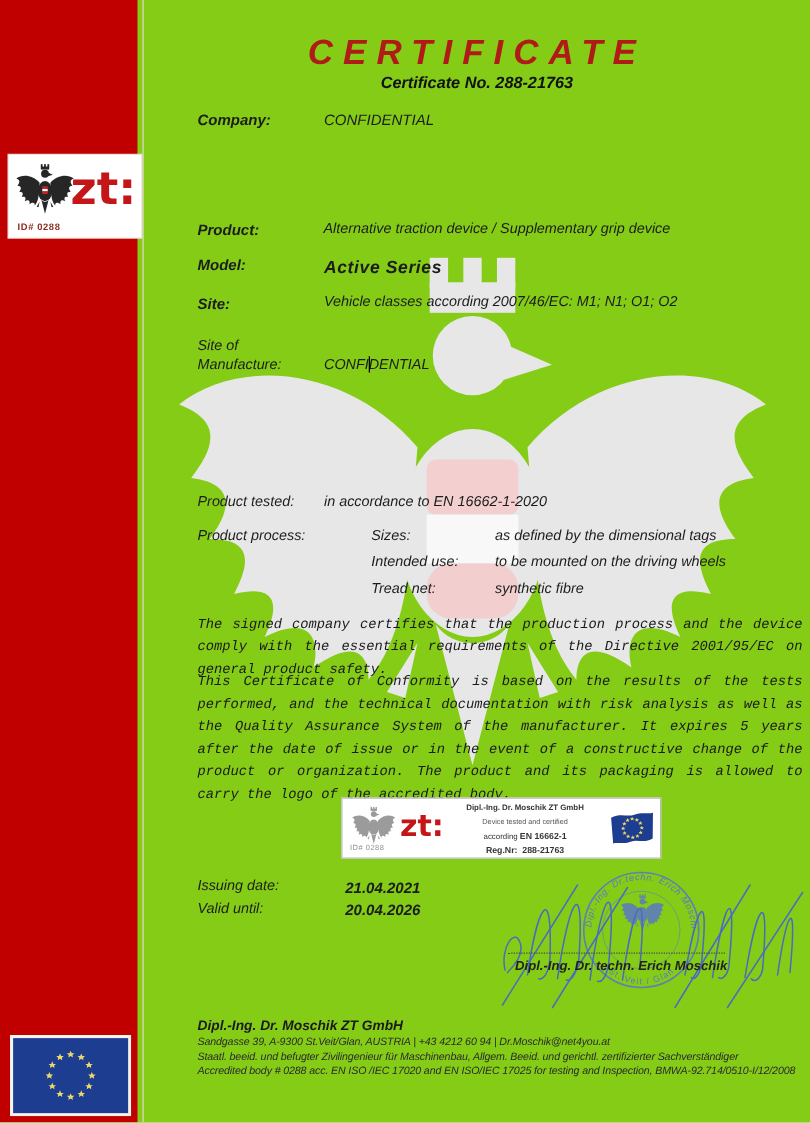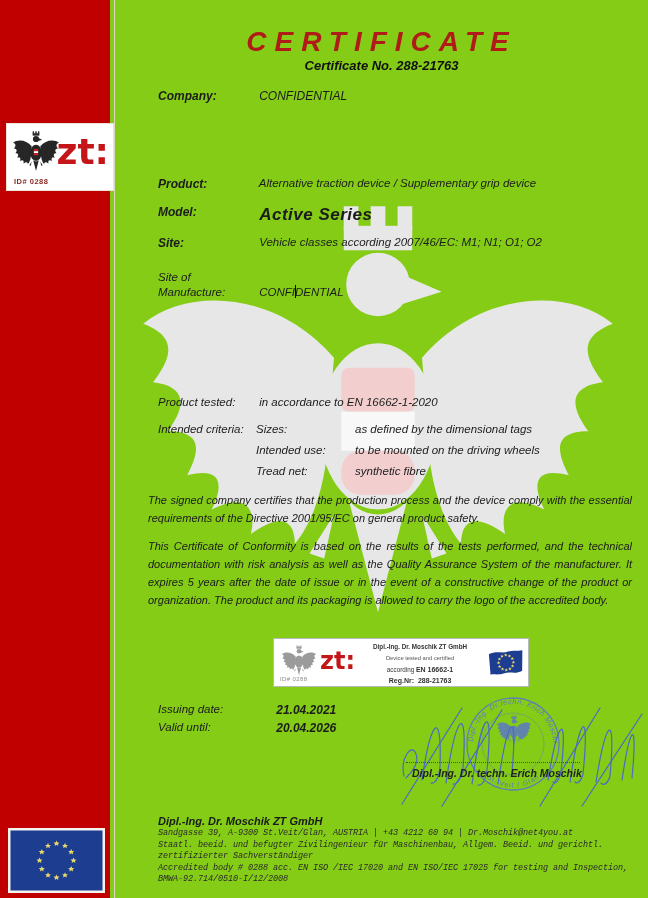--- a/index.html
+++ b/index.html
@@ -19,29 +19,29 @@
 
   .title{left:115px;right:0;top:26px;text-align:center;font-weight:bold;font-style:italic;
          font-size:28px;letter-spacing:8px;color:#b01b18;}
   .certno{left:115px;right:0;top:44px;text-align:center;font-weight:bold;font-style:italic;
           font-size:13px;color:#111;margin-top:14px;}
 
   .row{left:158px;width:486px;font-size:11.5px;}
   .row .label{display:inline-block;width:98px;vertical-align:top;}
   .lbl-bold{font-weight:bold;font-size:12px;}
   .val{color:#1c1c1c;}
-  .val-bold{font-weight:bold;font-size:17px;letter-spacing:.5px;}
+  .val-bold{font-weight:bold;font-size:14px;letter-spacing:.5px;}
 
   .site-wrap{line-height:15px;}
   .site-value{position:relative;display:inline-block;}
   .caret{position:absolute;left:36px;top:0;width:1px;height:13px;background:#000;}
 
-  .crit-name{display:inline-block;width:99px;}
-
-  .para{left:148px;width:484px;text-align:justify;font-size:11px;line-height:18px;color:#1a1a1a;}
+  .crit-name{display:inline-block;width:99px;margin-left:41px;}
+
+  .para{left:158px;width:484px;text-align:justify;font-size:11px;line-height:18px;color:#1a1a1a;font-family:Liberation Mono, monospace;}
 
   
   .logo-box{position:absolute;left:7px;top:124px;width:106px;height:66px;background:#fff;z-index:3;
             box-shadow:0 0 0 1px #e9e2d8;}
   .logo-eagle{position:absolute;left:5px;top:4px;color:#262626;}
   .logo-id{position:absolute;left:7px;top:53px;font-size:7.5px;font-weight:bold;color:#8a2a22;letter-spacing:.5px;}
   .logo-zt{position:absolute;right:4px;top:10px;font-size:36px;font-weight:bold;color:#c41618;
            font-family:"DejaVu Sans",sans-serif;line-height:36px;}
 
   
@@ -64,21 +64,21 @@
   .dateval{font-weight:bold;font-size:12px;}
 
   
   .sig-svg{position:absolute;left:398px;top:680px;z-index:2;}
   .dotted{position:absolute;left:406px;top:762px;width:174px;border-top:1.5px dotted #4a4a4a;z-index:3;}
   .sig-name{position:absolute;left:412px;top:767px;font-size:10.5px;font-weight:600;font-style:italic;color:#222;z-index:3;text-align:right;}
 
   
   .footer{position:absolute;left:158px;top:814px;width:486px;z-index:2;}
   .footer-company{font-size:11px;font-weight:bold;font-style:italic;color:#1a1a1a;line-height:14px;}
-  .footer-line{font-size:8.5px;font-style:italic;color:#2a2a2a;line-height:11.5px;letter-spacing:-0.1px;font-family:Liberation Mono, monospace;}
+  .footer-line{font-size:8.5px;font-style:italic;color:#2a2a2a;line-height:11.5px;letter-spacing:-0.1px;}
 
   
   .eu-flag-bottom{position:absolute;left:8px;top:828px;z-index:3;}
 </style>
 </head>
 <body>
 
 <svg width="0" height="0" style="position:absolute" aria-hidden="true">
   <defs>
     <g id="eagle">
@@ -154,21 +154,21 @@
       <span class="caret"></span>
     </span>
   </div>
 
   <div class="abs row it" style="top:396px">
     <span class="label">Product tested:</span>
     <span class="val">in accordance to EN 16662-1-2020</span>
   </div>
 
   <div class="abs row it" style="top:419px;line-height:21px">
-    <span class="label" style="vertical-align:top">Intended criteria:</span><span style="display:inline-block;vertical-align:top">
+    <span class="label" style="vertical-align:top">Product process:</span><span style="display:inline-block;vertical-align:top">
       <span><span class="crit-name">Sizes:</span><span class="val">as defined by the dimensional tags</span></span><br>
       <span><span class="crit-name">Intended use:</span><span class="val">to be mounted on the driving wheels</span></span><br>
       <span><span class="crit-name">Tread net:</span><span class="val">synthetic fibre</span></span>
     </span>
   </div>
 
   <div class="abs para it" style="top:491px">The signed company certifies that the production process and the device comply with the essential requirements of the Directive 2001/95/EC on general product safety.</div>
   <div class="abs para it" style="top:537px">This Certificate of Conformity is based on the results of the tests performed, and the technical documentation with risk analysis as well as the Quality Assurance System of the manufacturer. It expires 5 years after the date of issue or in the event of a constructive change of the product or organization. The product and its packaging is allowed to carry the logo of the accredited body.</div>
 
   <div class="badge">

